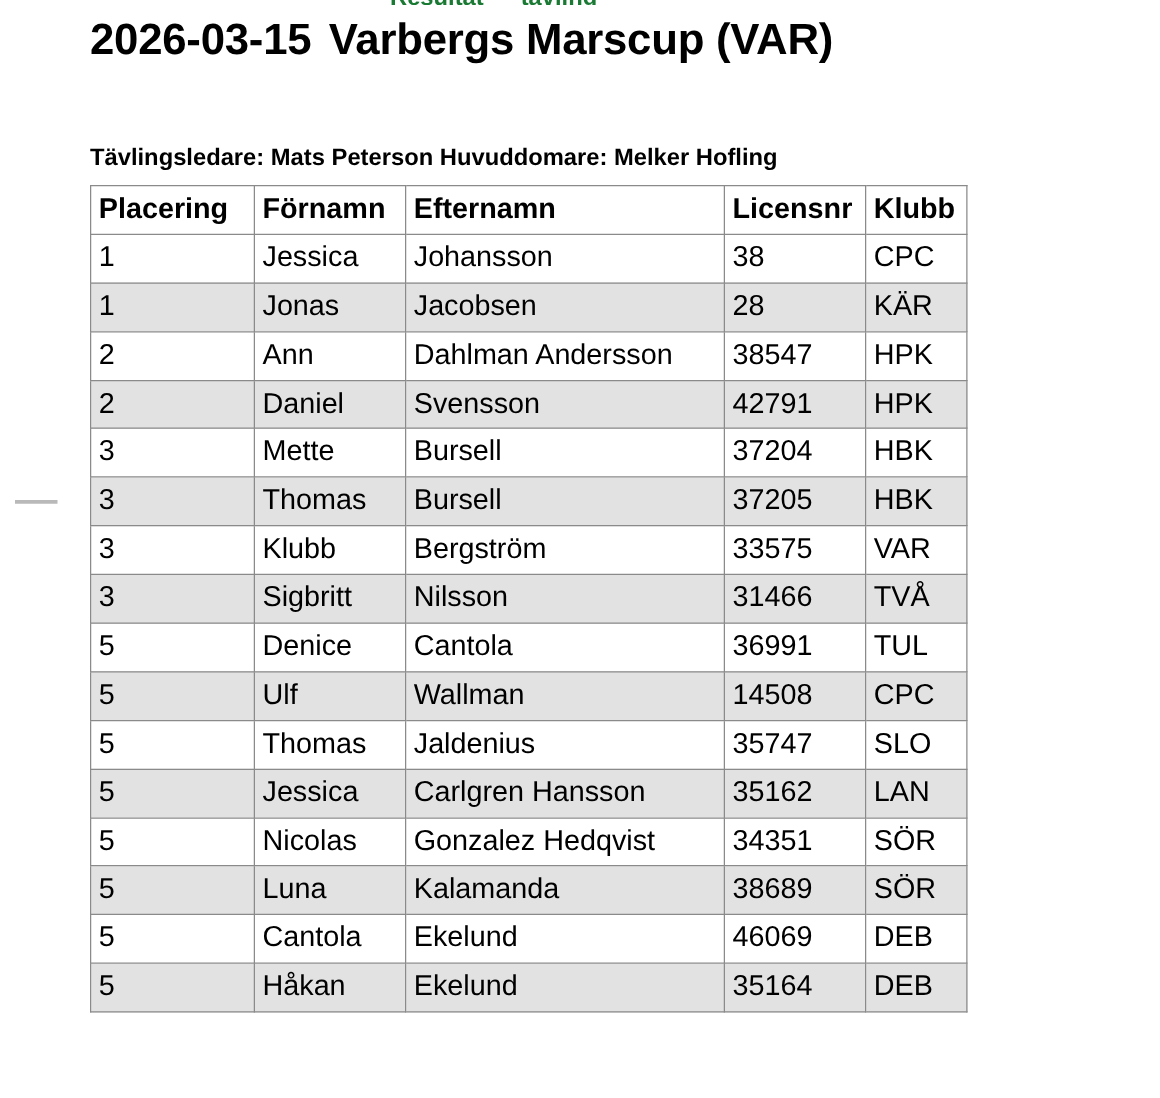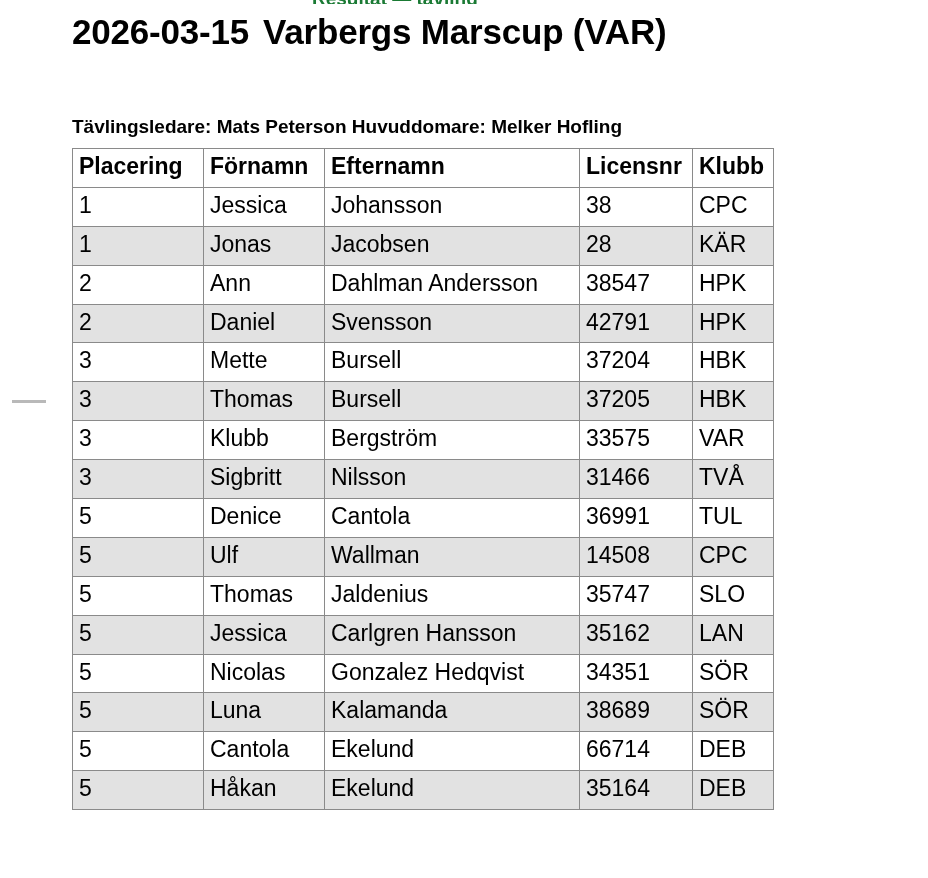--- a/index.html
+++ b/index.html
@@ -234,21 +234,21 @@
         <td>5</td>
         <td>Luna</td>
         <td>Kalamanda</td>
         <td>38689</td>
         <td>SÖR</td>
       </tr>
       <tr>
         <td>5</td>
         <td>Cantola</td>
         <td>Ekelund</td>
-        <td>66714</td>
+        <td>46069</td>
         <td>DEB</td>
       </tr>
       <tr class="alt">
         <td>5</td>
         <td>Håkan</td>
         <td>Ekelund</td>
         <td>35164</td>
         <td>DEB</td>
       </tr>
     </tbody>

